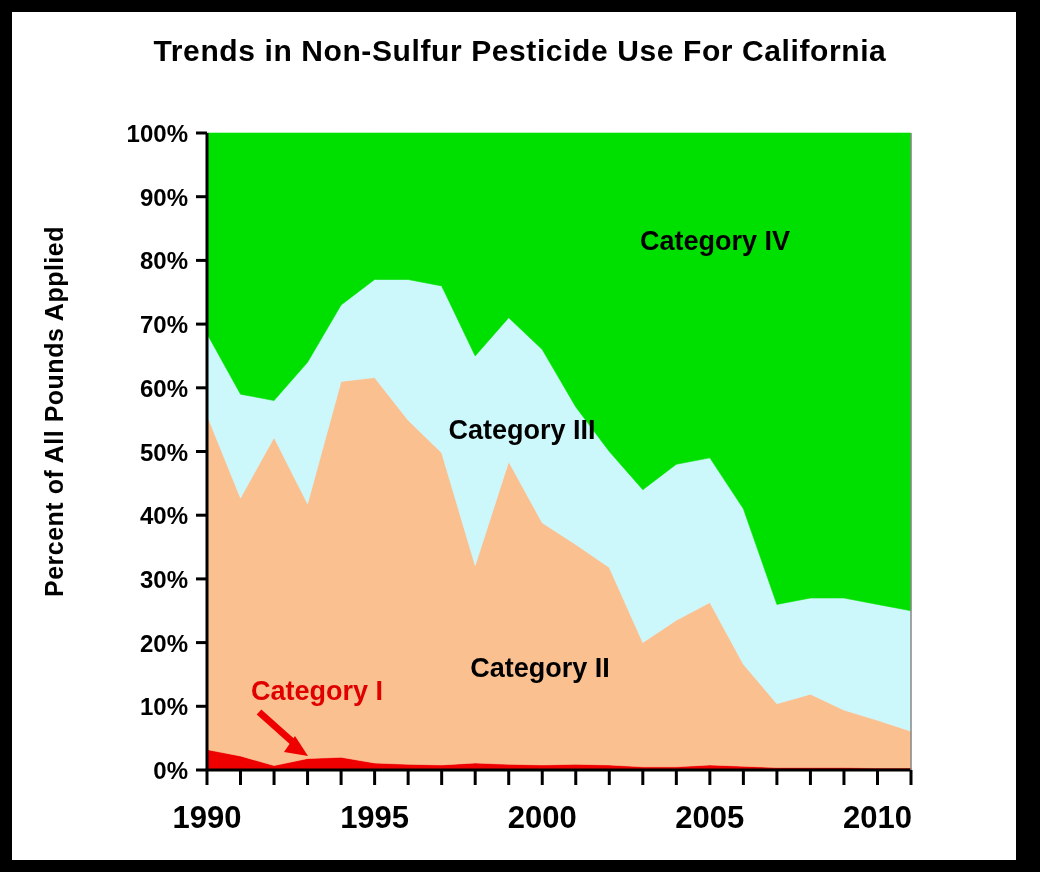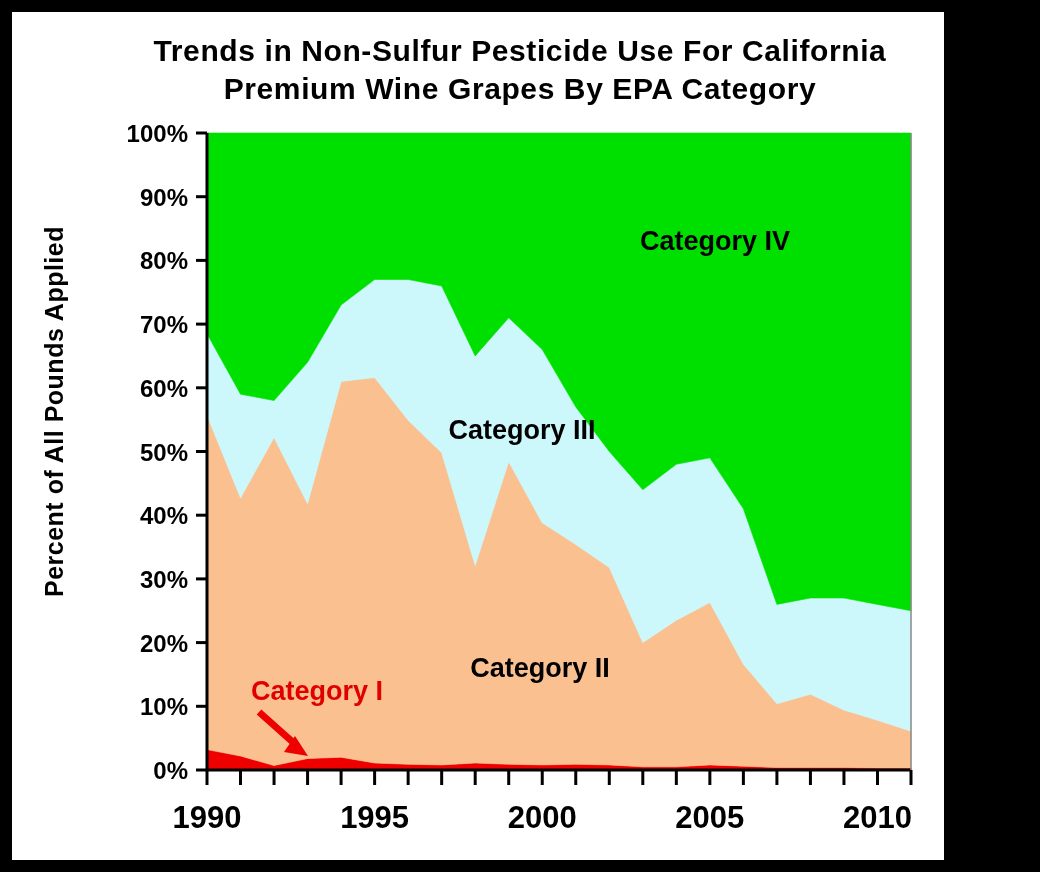--- a/index.html
+++ b/index.html
@@ -6,21 +6,21 @@
   html,body{margin:0;padding:0;}
   body{
     width:1040px;height:872px;
     background:#000000;
     font-family:"Liberation Sans", sans-serif;
     overflow:hidden;
   }
   #page{
     position:absolute;
     left:12px;top:12px;
-    width:932px;height:848px;
+    width:1004px;height:848px;
     background:#ffffff;
   }
   #chart-title{
     position:absolute;
     left:0;top:20px;width:1016px;
     text-align:center;
     font-size:30px;
     font-weight:bold;
     color:#000000;
     letter-spacing:0.6px;
@@ -67,21 +67,20 @@
   .series-label.dark{fill:#000000;}
   .series-label.red{fill:#e00000;}
 </style>
 </head>
 <body>
 
 <div id="page">
 
   <div id="chart-title">
     <span class="tline">Trends in Non-Sulfur Pesticide Use For California</span>
-    <span class="tline">Premium Wine Grapes By EPA Category</span>
   </div>
 
   <div id="plot-wrap">
     <svg id="plot" width="1016" height="848" viewBox="0 0 1016 848" xmlns="http://www.w3.org/2000/svg">
       <g id="areas">
           <path d="M 195 737.616 L 228.52380952380952 743.986 L 262.04761904761904 753.541 L 295.57142857142856 746.534 L 329.0952380952381 745.26 L 362.6190476190476 750.993 L 396.1428571428571 752.267 L 429.66666666666663 752.904 L 463.19047619047615 750.993 L 496.7142857142857 752.267 L 530.2380952380952 752.904 L 563.7619047619048 752.267 L 597.2857142857142 752.904 L 630.8095238095239 754.815 L 664.3333333333333 754.815 L 697.8571428571429 752.904 L 731.3809523809523 754.178 L 764.9047619047619 755.452 L 798.4285714285714 755.452 L 831.952380952381 755.452 L 865.4761904761905 756.089 L 899 756.089 L 899 758 L 865.4761904761905 758 L 831.952380952381 758 L 798.4285714285714 758 L 764.9047619047619 758 L 731.3809523809523 758 L 697.8571428571429 758 L 664.3333333333333 758 L 630.8095238095239 758 L 597.2857142857142 758 L 563.7619047619048 758 L 530.2380952380952 758 L 496.7142857142857 758 L 463.19047619047615 758 L 429.66666666666663 758 L 396.1428571428571 758 L 362.6190476190476 758 L 329.0952380952381 758 L 295.57142857142856 758 L 262.04761904761904 758 L 228.52380952380952 758 L 195 758 Z" fill="#ee0000" stroke="#ee0000" stroke-width="0.6"></path>
           <path d="M 195 403.191 L 228.52380952380952 486.001 L 262.04761904761904 425.486 L 295.57142857142856 491.73400000000004 L 329.0952380952381 369.43 L 362.6190476190476 365.608 L 396.1428571428571 408.28700000000003 L 429.66666666666663 440.774 L 463.19047619047615 553.523 L 496.7142857142857 449.692 L 530.2380952380952 510.84400000000005 L 563.7619047619048 532.502 L 597.2857142857142 555.434 L 630.8095238095239 630.6 L 664.3333333333333 608.3050000000001 L 697.8571428571429 590.469 L 731.3809523809523 652.258 L 764.9047619047619 691.752 L 798.4285714285714 682.197 L 831.952380952381 698.122 L 865.4761904761905 708.314 L 899 719.143 L 899 756.089 L 865.4761904761905 756.089 L 831.952380952381 755.452 L 798.4285714285714 755.452 L 764.9047619047619 755.452 L 731.3809523809523 754.178 L 697.8571428571429 752.904 L 664.3333333333333 754.815 L 630.8095238095239 754.815 L 597.2857142857142 752.904 L 563.7619047619048 752.267 L 530.2380952380952 752.904 L 496.7142857142857 752.267 L 463.19047619047615 750.993 L 429.66666666666663 752.904 L 396.1428571428571 752.267 L 362.6190476190476 750.993 L 329.0952380952381 745.26 L 295.57142857142856 746.534 L 262.04761904761904 753.541 L 228.52380952380952 743.986 L 195 737.616 Z" fill="#fac090" stroke="#fac090" stroke-width="0.6"></path>
           <path d="M 195 321.655 L 228.52380952380952 382.17 L 262.04761904761904 388.54 L 295.57142857142856 350.32 L 329.0952380952381 292.99 L 362.6190476190476 267.51 L 396.1428571428571 267.51 L 429.66666666666663 273.88 L 463.19047619047615 343.95 L 496.7142857142857 305.73 L 530.2380952380952 337.58 L 563.7619047619048 394.91 L 597.2857142857142 439.5 L 630.8095238095239 477.71999999999997 L 664.3333333333333 452.24 L 697.8571428571429 445.87 L 731.3809523809523 496.83000000000004 L 764.9047619047619 592.38 L 798.4285714285714 586.01 L 831.952380952381 586.01 L 865.4761904761905 592.38 L 899 598.75 L 899 719.143 L 865.4761904761905 708.314 L 831.952380952381 698.122 L 798.4285714285714 682.197 L 764.9047619047619 691.752 L 731.3809523809523 652.258 L 697.8571428571429 590.469 L 664.3333333333333 608.3050000000001 L 630.8095238095239 630.6 L 597.2857142857142 555.434 L 563.7619047619048 532.502 L 530.2380952380952 510.84400000000005 L 496.7142857142857 449.692 L 463.19047619047615 553.523 L 429.66666666666663 440.774 L 396.1428571428571 408.28700000000003 L 362.6190476190476 365.608 L 329.0952380952381 369.43 L 295.57142857142856 491.73400000000004 L 262.04761904761904 425.486 L 228.52380952380952 486.001 L 195 403.191 Z" fill="#ccf7fb" stroke="#ccf7fb" stroke-width="0.6"></path>
           <path d="M 195 121 L 228.52380952380952 121 L 262.04761904761904 121 L 295.57142857142856 121 L 329.0952380952381 121 L 362.6190476190476 121 L 396.1428571428571 121 L 429.66666666666663 121 L 463.19047619047615 121 L 496.7142857142857 121 L 530.2380952380952 121 L 563.7619047619048 121 L 597.2857142857142 121 L 630.8095238095239 121 L 664.3333333333333 121 L 697.8571428571429 121 L 731.3809523809523 121 L 764.9047619047619 121 L 798.4285714285714 121 L 831.952380952381 121 L 865.4761904761905 121 L 899 121 L 899 598.75 L 865.4761904761905 592.38 L 831.952380952381 586.01 L 798.4285714285714 586.01 L 764.9047619047619 592.38 L 731.3809523809523 496.83000000000004 L 697.8571428571429 445.87 L 664.3333333333333 452.24 L 630.8095238095239 477.71999999999997 L 597.2857142857142 439.5 L 563.7619047619048 394.91 L 530.2380952380952 337.58 L 496.7142857142857 305.73 L 463.19047619047615 343.95 L 429.66666666666663 273.88 L 396.1428571428571 267.51 L 362.6190476190476 267.51 L 329.0952380952381 292.99 L 295.57142857142856 350.32 L 262.04761904761904 388.54 L 228.52380952380952 382.17 L 195 321.655 Z" fill="#00e000" stroke="#00e000" stroke-width="0.6"></path>
         </g>

